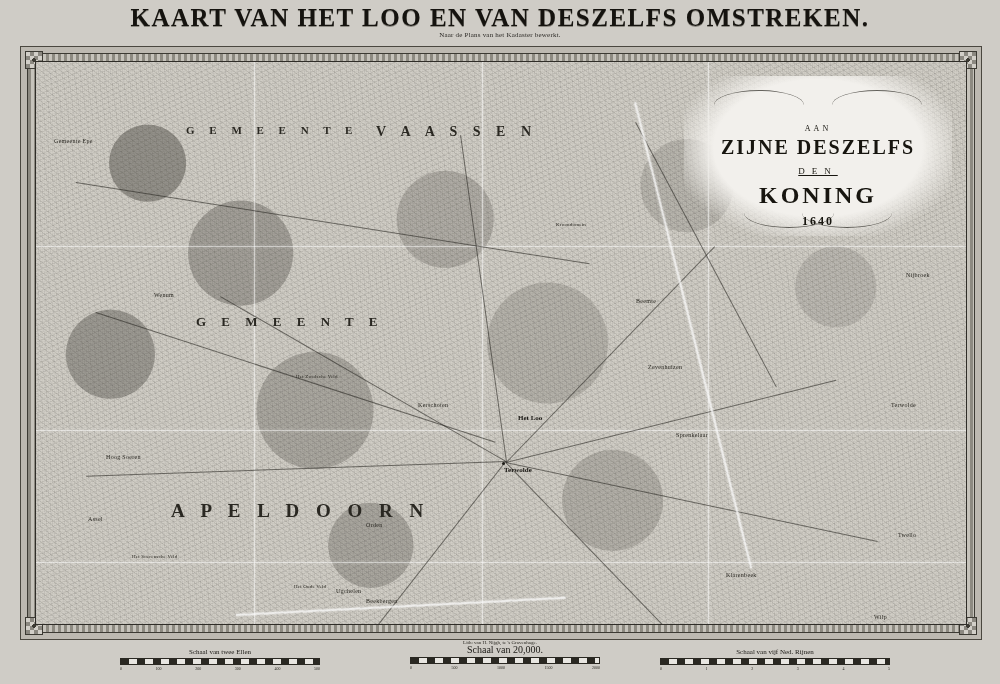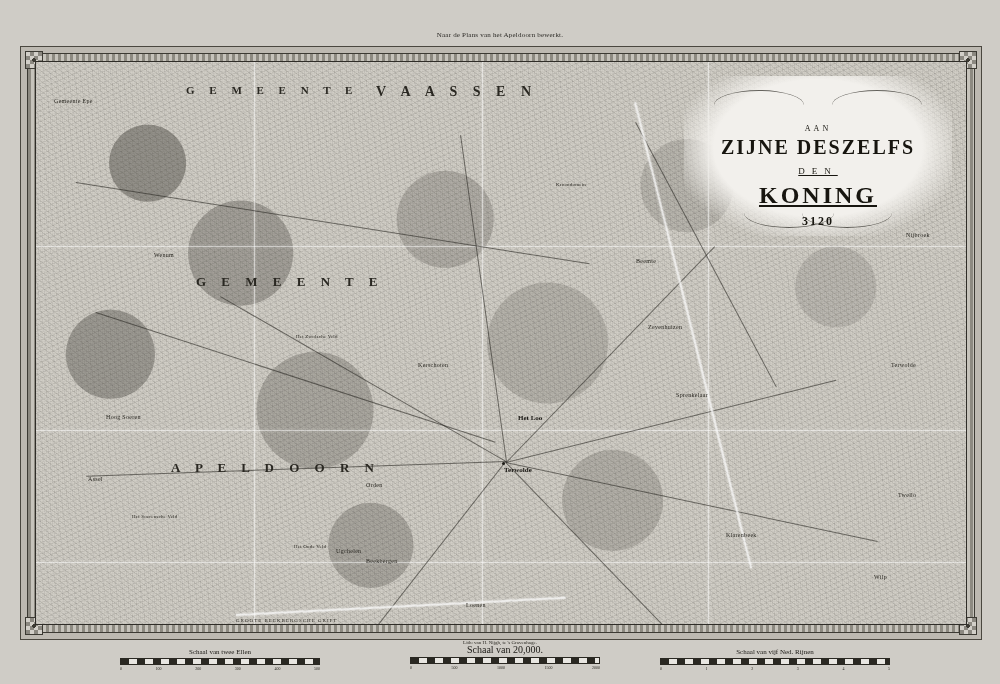--- a/index.html
+++ b/index.html
@@ -69,27 +69,27 @@
     box-shadow:0 0 2px rgba(255,255,255,.7);}
 
   
   .cartouche{position:absolute;right:14px;top:14px;width:268px;height:160px;
     background:radial-gradient(ellipse at 50% 45%, #f2f0ec 0 55%, rgba(242,240,236,.0) 78%);}
   .cart-inner{position:absolute;inset:0;text-align:center;color:#17150f;}
   .c-line1{position:absolute;left:0;top:26px;width:100%;font-size:12px;letter-spacing:4px;font-weight:bold;}
   .c-line2{position:absolute;left:0;top:48px;width:100%;font-size:8px;letter-spacing:3px;}
   .c-line3{position:absolute;left:0;top:60px;width:100%;font-size:20px;font-weight:bold;letter-spacing:2px;}
   .c-line4{position:absolute;left:0;top:90px;width:100%;font-size:9px;letter-spacing:7px;text-decoration:underline;}
-  .c-line5{position:absolute;left:0;top:106px;width:100%;font-size:24px;font-weight:bold;letter-spacing:3px;text-decoration:underline;}
+  .c-line5{position:absolute;left:0;top:106px;width:100%;font-size:24px;font-weight:bold;letter-spacing:3px;}
   .c-line6{position:absolute;left:0;top:138px;width:100%;font-size:12px;font-weight:bold;letter-spacing:2px;}
   .flourish{position:absolute;width:90px;height:14px;border-top:1px solid #2a2822;
     border-radius:50%/100% 100% 0 0;opacity:.7;}
 
   
-  .lbl{position:absolute;color:#2a2822;white-space:nowrap;}
+  .lbl{position:absolute;color:#2a2822;white-space:nowrap;margin-top:40px;}
   .lbl-spread{letter-spacing:6px;font-weight:bold;}
   .lbl-sm{font-size:6px;letter-spacing:.3px;}
   .lbl-xs{font-size:5px;letter-spacing:.2px;}
   .place{position:absolute;font-size:7px;color:#171511;font-weight:bold;}
   .dot{position:absolute;width:3px;height:3px;background:#1d1b17;border-radius:50%;}
 
   
   .scales{position:absolute;left:20px;top:640px;width:960px;height:44px;}
   .scale-block{position:absolute;text-align:center;color:#1b1915;}
   .scale-cap{font-size:7px;margin-bottom:2px;}
@@ -98,21 +98,22 @@
     background:repeating-linear-gradient(90deg,#2a2822 0 8px,#e8e6e1 8px 16px);}
   .bar-ticks{font-size:4px;color:#2a2822;display:flex;justify-content:space-between;margin-top:1px;}
   .imprint{position:absolute;left:0;top:0;width:960px;text-align:center;font-size:5px;color:#2a2822;}
 </style>
 </head>
 <body>
 
 <div class="sheet">
 
   <div class="title-bar">
-    <div class="sub-title">Naar de Plans van het Apeldoorn bewerkt.</div>
+    <div class="main-title">KAART VAN HET LOO EN VAN DESZELFS OMSTREKEN.</div>
+    <div class="sub-title">Naar de Plans van het Kadaster bewerkt.</div>
     <div class="sub-title2"></div>
   </div>
 
   <div class="frame-outer">
     <div class="frame-band"></div>
     <div class="rosette r-tl"></div>
     <div class="rosette r-tr"></div>
     <div class="rosette r-bl"></div>
     <div class="rosette r-br"></div>
 
@@ -143,30 +144,30 @@
       <div class="river" style="left:200px;top:552px;width:330px;transform:rotate(-3deg);"></div>
 
       <div class="cartouche">
         <div class="cart-inner">
           <div class="flourish" style="left:30px;top:14px;"></div>
           <div class="flourish" style="right:30px;top:14px;"></div>
           <div class="c-line2">AAN</div>
           <div class="c-line3">ZIJNE DESZELFS</div>
           <div class="c-line4">DEN</div>
           <div class="c-line5">KONING</div>
-          <div class="c-line6">3120</div>
+          <div class="c-line6">1640</div>
           <div class="flourish" style="left:60px;bottom:8px;transform:rotate(180deg);"></div>
           <div class="flourish" style="right:60px;bottom:8px;transform:rotate(180deg);"></div>
         </div>
       </div>
 
       <div class="lbl lbl-spread" style="left:150px;top:22px;font-size:11px">G E M E E N T E</div>
       <div class="lbl lbl-spread" style="left:340px;top:22px;font-size:14px">V A A S S E N</div>
       <div class="lbl lbl-spread" style="left:160px;top:212px;font-size:13px">G E M E E N T E</div>
-      <div class="lbl lbl-spread" style="left:135px;top:398px;font-size:13px">A P E L D O O R N</div>
+      <div class="lbl lbl-spread" style="left:135px;top:398px;font-size:19px">A P E L D O O R N</div>
 
       <div class="dot" style="left:466px;top:400px"></div>
       <div class="place" style="left:468px;top:404px">Terwolde</div>
       <div class="place" style="left:482px;top:352px">Het Loo</div>
       <div class="lbl lbl-sm" style="left:18px;top:36px">Gemeente Epe</div>
       <div class="lbl lbl-sm" style="left:118px;top:190px">Wenum</div>
       <div class="lbl lbl-sm" style="left:600px;top:196px">Beemte</div>
       <div class="lbl lbl-sm" style="left:612px;top:262px">Zevenhuizen</div>
       <div class="lbl lbl-sm" style="left:300px;top:486px">Ugchelen</div>
       <div class="lbl lbl-sm" style="left:330px;top:496px">Beekbergen</div>

